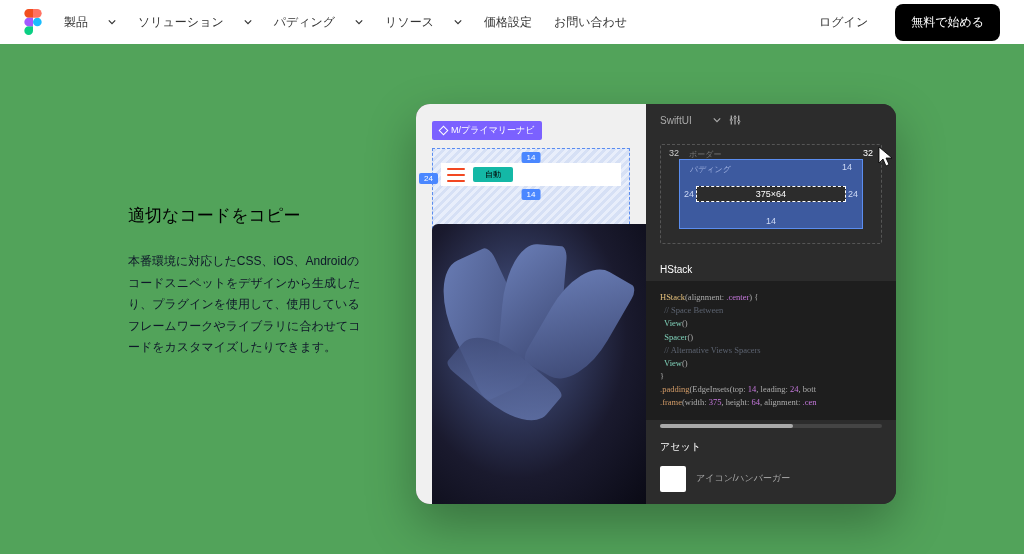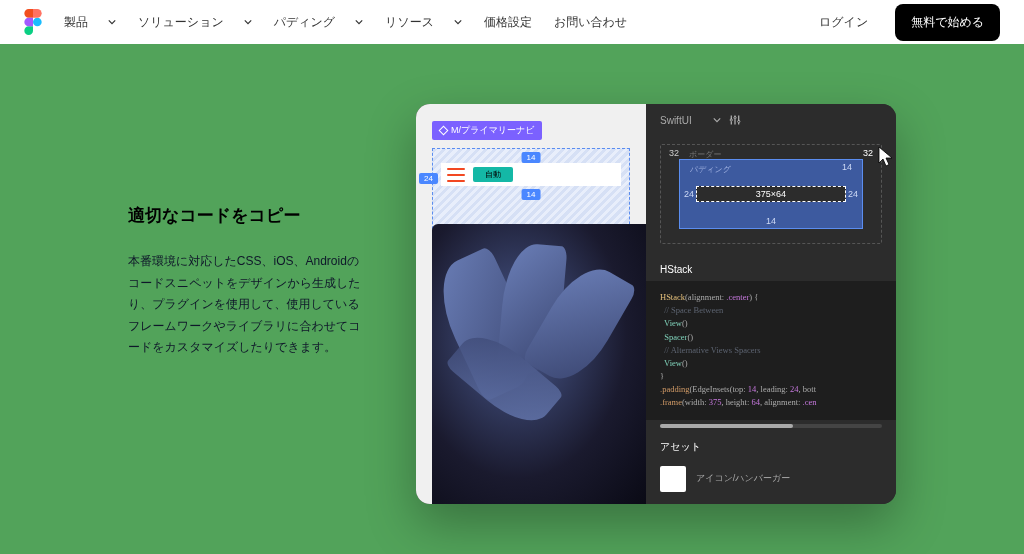--- a/index.html
+++ b/index.html
@@ -12,21 +12,21 @@
 .nav-item { display: flex; align-items: center; gap: 20px; cursor: pointer; }
 .nav-item.static { cursor: default; }
 .chev { width: 8px; height: 8px; }
 .spacer { flex: 1; }
 .login { font-size: 12px; color: #333; margin-right: 27px; cursor: pointer; }
 .cta { background: #000; color: #fff; font-size: 12px; padding: 10px 16px; border-radius: 8px; border: none; cursor: pointer; font-weight: 500; }
 
 
 .section { background: #52a35a; height: 510px; padding: 60px 0 0 0; display: flex; gap: 48px; justify-content: center; }
 .copy { width: 240px; margin-top: 100px; }
-.copy h2 { font-size: 17px; font-weight: 700; color: #000; margin-bottom: 24px; }
+.copy h2 { font-size: 17px; font-weight: 400; color: #000; margin-bottom: 24px; }
 .copy p { font-size: 12px; line-height: 1.8; color: #0f172a; }
 
 
 .shot { width: 480px; height: 400px; border-radius: 14px; overflow: hidden; box-shadow: 0 20px 50px rgba(0,0,0,0.3); display: flex; background: #2c2c2c; position: relative; }
 .shot-left { width: 230px; background: #f0f0f0; position: relative; padding: 16px; }
 .component-tag { background: #7b61ff; color: #fff; font-size: 9px; padding: 3px 8px; border-radius: 2px; display: inline-flex; align-items: center; gap: 4px; }
 .diamond { width: 7px; height: 7px; border: 1px solid #fff; transform: rotate(45deg); }
 
 .element-box { margin-top: 8px; position: relative; border: 1px dashed #5b8def; padding: 14px 8px 52px 8px; background: repeating-linear-gradient(-45deg, #d6e0f5, #d6e0f5 3px, #e8eefb 3px, #e8eefb 6px); }
 .inner-el { background: #fff; display: flex; align-items: center; gap: 8px; padding: 4px 6px; position: relative; }

